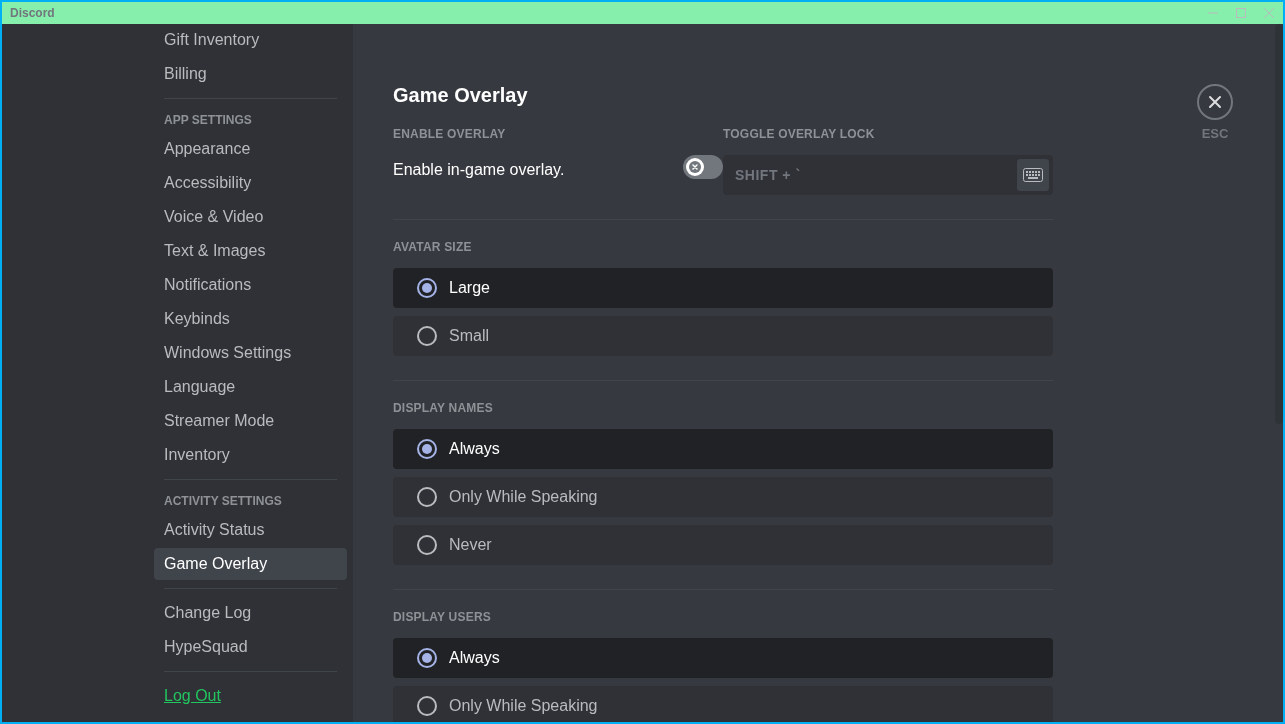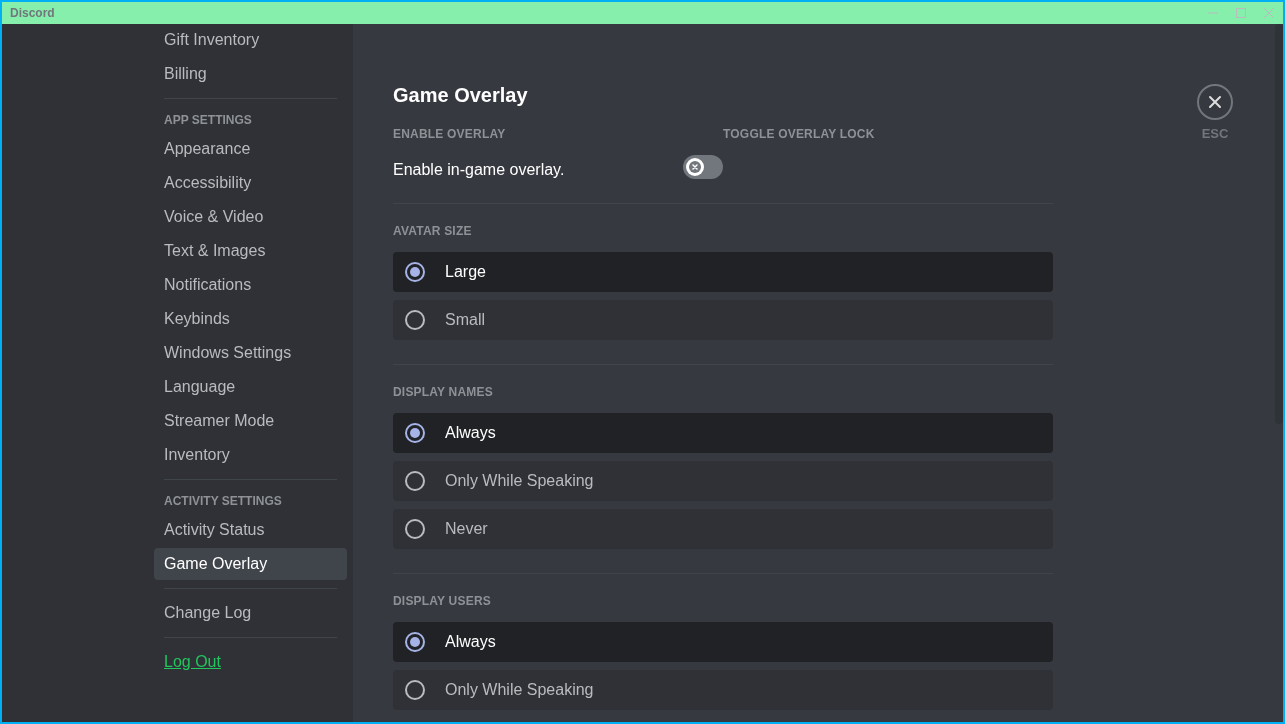--- a/index.html
+++ b/index.html
@@ -164,25 +164,25 @@
 }
 .divider {
   height: 1px;
   background: #40444b;
   margin: 24px 0 20px;
 }
 .radio-group { }
 .radio-option {
   background: #2f3136;
   border-radius: 4px;
-  padding: 10px 12px;
+  padding: 10px 24px;
   margin-bottom: 8px;
   display: flex;
   align-items: center;
-  gap: 20px;
+  gap: 12px;
   cursor: pointer;
 }
 .radio-option.selected {
   background: #202225;
 }
 .radio-circle {
   width: 20px; height: 20px;
   border: 2px solid #b9bbbe;
   border-radius: 50%;
   display: flex;
@@ -280,20 +280,21 @@
       <div class="sidebar-item"><span>Windows Settings</span></div>
       <div class="sidebar-item"><span>Language</span></div>
       <div class="sidebar-item"><span>Streamer Mode</span></div>
       <div class="sidebar-item"><span>Inventory</span></div>
       <div class="sidebar-sep"></div>
       <div class="sidebar-header">Activity Settings</div>
       <div class="sidebar-item"><span>Activity Status</span></div>
       <div class="sidebar-item selected"><span>Game Overlay</span></div>
       <div class="sidebar-sep"></div>
       <div class="sidebar-item"><span>Change Log</span></div>
+      <div class="sidebar-item"><span>HypeSquad</span></div>
       <div class="sidebar-sep"></div>
       <div class="sidebar-item logout"><span>Log Out</span></div>
     </div>
 
     <div class="main">
       <div class="scrollbar-track"></div>
       <div class="close-area">
         <div class="close-circle">
           <svg width="18" height="18" viewBox="0 0 18 18">
               <path d="M4 4l10 10M14 4L4 14" stroke="currentColor" stroke-width="2" stroke-linecap="round"></path>
@@ -315,20 +316,39 @@
                   <svg width="12" height="12" viewBox="0 0 12 12">
                       <circle cx="6" cy="6" r="6" fill="#72767d"></circle>
                       <path d="M4 4l4 4M8 4l-4 4" stroke="#fff" stroke-width="1.5" stroke-linecap="round"></path>
                     </svg>
                 </div>
               </div>
             </div>
           </div>
           <div class="col">
             <div class="section-label">Toggle Overlay Lock</div>
+            <div class="keybind-box">
+              <span class="keybind-text">SHIFT + `</span>
+              <div class="keybind-icon">
+                <svg width="20" height="14" viewBox="0 0 20 14">
+                    <rect x="0.5" y="0.5" width="19" height="13" rx="2" fill="none" stroke="currentColor"></rect>
+                    <rect x="3" y="3" width="2" height="2" fill="currentColor"></rect>
+                    <rect x="6" y="3" width="2" height="2" fill="currentColor"></rect>
+                    <rect x="9" y="3" width="2" height="2" fill="currentColor"></rect>
+                    <rect x="12" y="3" width="2" height="2" fill="currentColor"></rect>
+                    <rect x="15" y="3" width="2" height="2" fill="currentColor"></rect>
+                    <rect x="3" y="6" width="2" height="2" fill="currentColor"></rect>
+                    <rect x="6" y="6" width="2" height="2" fill="currentColor"></rect>
+                    <rect x="9" y="6" width="2" height="2" fill="currentColor"></rect>
+                    <rect x="12" y="6" width="2" height="2" fill="currentColor"></rect>
+                    <rect x="15" y="6" width="2" height="2" fill="currentColor"></rect>
+                    <rect x="5" y="9" width="10" height="2" fill="currentColor"></rect>
+                  </svg>
+              </div>
+            </div>
           </div>
         </div>
 
         <div class="divider"></div>
 
         <div class="section-label">Avatar Size</div>
         <div class="radio-group">
           <div class="radio-option selected">
             <div class="radio-circle">
                 <div class="radio-dot"></div>

